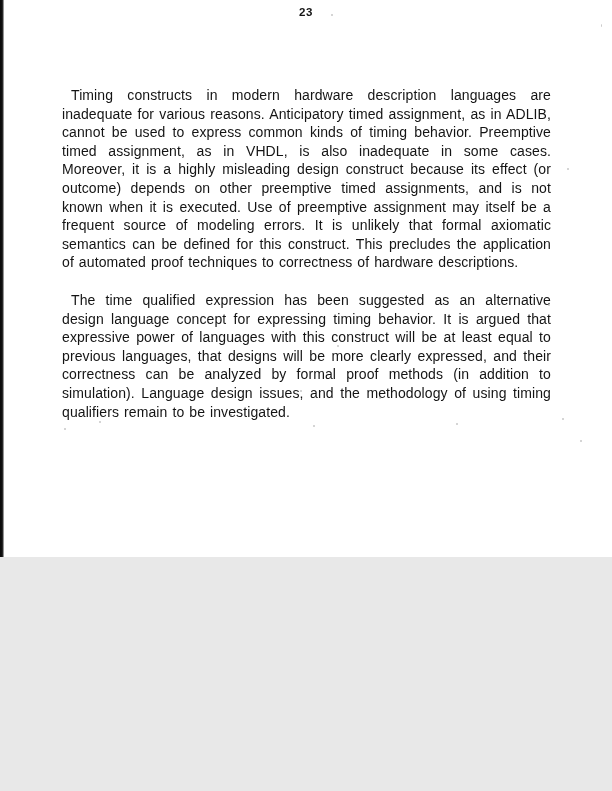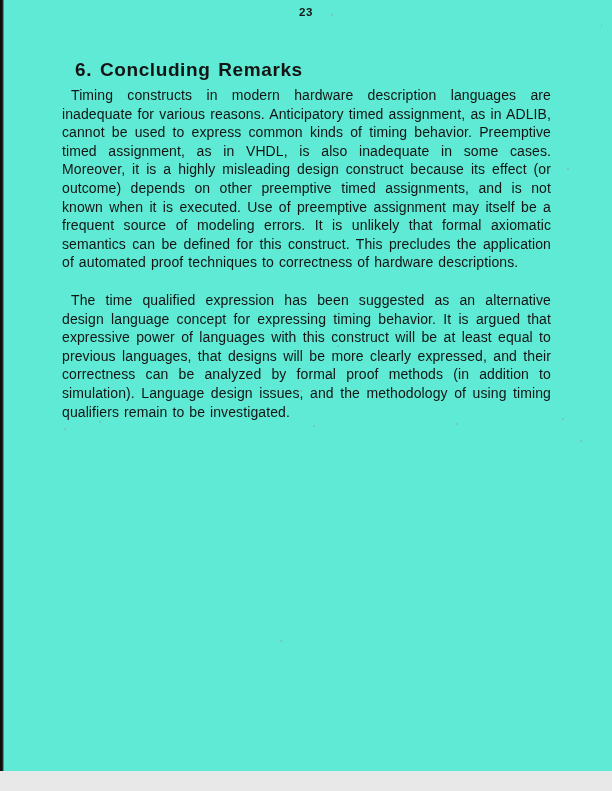--- a/index.html
+++ b/index.html
@@ -3,22 +3,22 @@
 <meta charset="utf-8">
 <style>
   html, body {
     margin: 0;
     padding: 0;
     background: #e8e8e8;
   }
   .page {
     position: relative;
     width: 612px;
-    height: 771px;
-    background: #5eead4;
+    height: 557px;
+    background: #ffffff;
     overflow: hidden;
     font-family: "Liberation Sans", sans-serif;
     color: #141414;
   }
   
   .scan-edge {
     position: absolute;
     left: 0;
     top: 0;
     width: 4px;
@@ -87,21 +87,20 @@
 </style>
 </head>
 <body>
 
 <div class="page">
 
   <div class="scan-edge"></div>
 
   <div class="page-number">23</div>
 
-  <h1 class="heading">6. Concluding Remarks</h1>
 
   <div class="body-text">
     <p>Timing constructs in modern hardware description languages are inadequate for various reasons. Anticipatory timed assignment, as in ADLIB, cannot be used to express common kinds of timing behavior. Preemptive timed assignment, as in VHDL, is also inadequate in some cases. Moreover, it is a highly misleading design construct because its effect (or outcome) depends on other preemptive timed assignments, and is not known when it is executed.  Use of preemptive assignment may itself be a frequent source of modeling errors. It is unlikely that formal axiomatic semantics can be defined for this construct. This precludes the application of automated proof techniques to correctness of hardware descriptions.</p>
     <p>The time qualified expression has been suggested as an alternative design language concept for expressing timing behavior. It is argued that expressive power of languages with this construct will be at least equal to previous languages, that designs will be more clearly expressed, and their correctness can be analyzed by formal proof methods (in addition to simulation). Language design issues, and the methodology of using timing qualifiers remain to be investigated.</p>
   </div>
 
   <div class="speck s1"></div>
   <div class="speck s2"></div>
   <div class="speck s3"></div>
   <div class="speck s4"></div>

